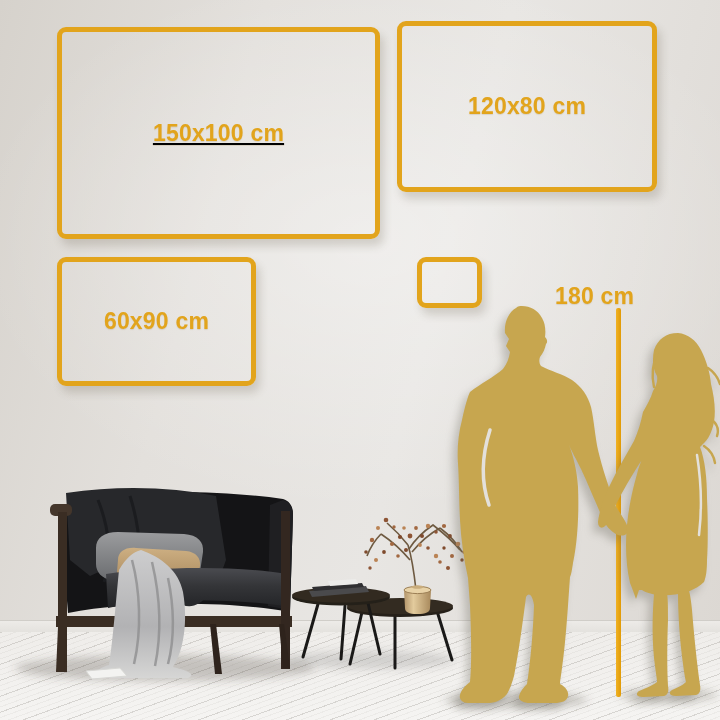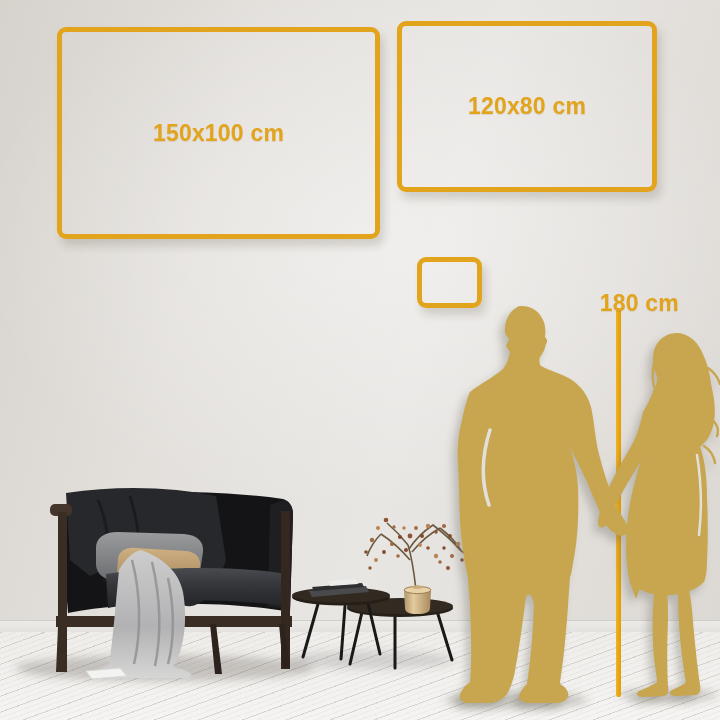--- a/index.html
+++ b/index.html
@@ -18,27 +18,27 @@
     background:
       repeating-linear-gradient(160deg, rgba(105,100,92,0.16) 0 1px, transparent 1px 15px),
       repeating-linear-gradient(160deg, rgba(120,115,105,0.07) 0 1px, transparent 1px 5px),
       linear-gradient(180deg,#EFEDEA,#F5F4F2);}
   
   .frame{position:absolute;border:5px solid #E2A41C;border-radius:9px;
     box-shadow:4px 7px 9px rgba(90,80,60,0.20);
     display:flex;align-items:center;justify-content:center;z-index:5;}
   .size-label{color:#E2A41C;font-weight:bold;font-size:23px;letter-spacing:.2px;
     text-shadow:0 1px 1px rgba(120,90,20,0.15);white-space:nowrap;}
-  .f150{left:57px;top:27px;width:313px;height:202px;}
+  .f150{left:57px;top:27px;width:313px;height:202px;text-decoration:underline;}
   .f120{left:397px;top:21px;width:250px;height:161px;}
   .f6090{left:57px;top:257px;width:189px;height:119px;}
   .f6040{left:268px;top:255px;width:120px;height:79px;}
   .f3020{left:417px;top:257px;width:55px;height:41px;}
   .label-3020{position:absolute;left:416px;top:226px;z-index:5;}
-  .label-180{position:absolute;left:555px;top:290px;width:124px;text-align:right;z-index:5;}
+  .label-180{position:absolute;left:555px;top:283px;width:124px;text-align:left;z-index:5;}
   .ruler-line{position:absolute;left:616px;top:308px;width:5px;height:389px;
     background:linear-gradient(90deg,#F0B224,#E19A06);border-radius:2px;z-index:3;}
   
   .scene-svg{position:absolute;left:0;top:0;z-index:2;}
   .people-svg{position:absolute;left:0;top:0;z-index:4;
     filter:drop-shadow(-5px 6px 4px rgba(110,105,95,0.35));}
 </style>
 </head>
 <body>
 
@@ -260,15 +260,18 @@
       <path d="M697 455 C701 480 702 510 699 535" stroke-width="2.5"></path>
     </g>
   </svg>
 
   <div class="frame f150">
     <span class="size-label">150x100 cm</span>
   </div>
   <div class="frame f120">
     <span class="size-label">120x80 cm</span>
   </div>
+  <div class="frame f6090">
+    <span class="size-label">60x90 cm</span>
+  </div>
   <div class="frame f3020"></div>
 
 </div>
 
 </body></html>

